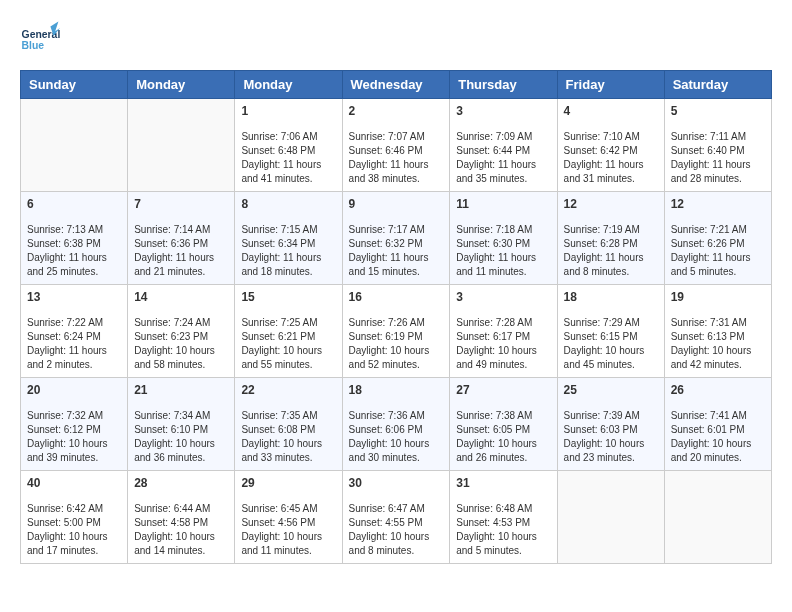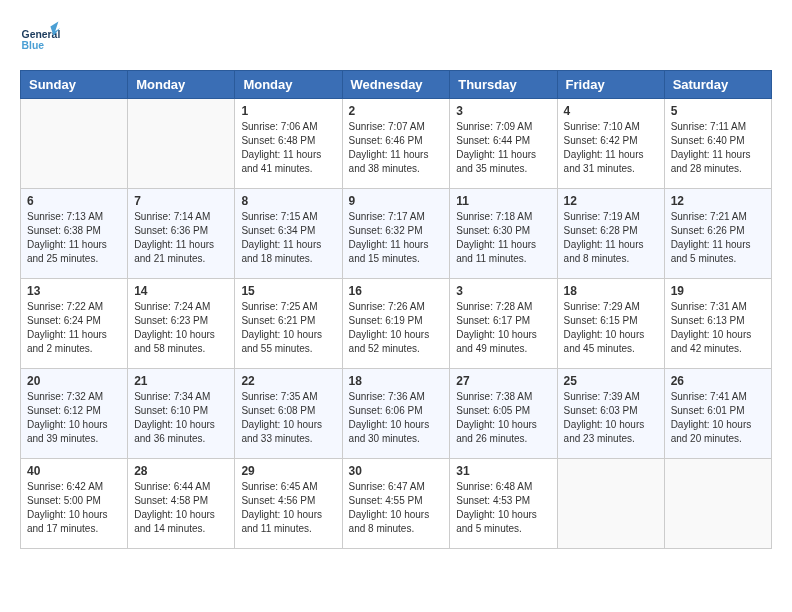--- a/index.html
+++ b/index.html
@@ -64,20 +64,21 @@
       font-size: 12px;
       font-weight: bold;
       color: #333;
       display: block;
       margin-bottom: 2px;
     }
     .day-info {
       font-size: 10px;
       color: #333;
       line-height: 1.4;
+      margin-top: 12px;
     }
     .logo-wrapper {
       display: flex;
       align-items: center;
       gap: 4px;
     }
     .logo-icon {
       width: 40px;
       height: 40px;
     }

